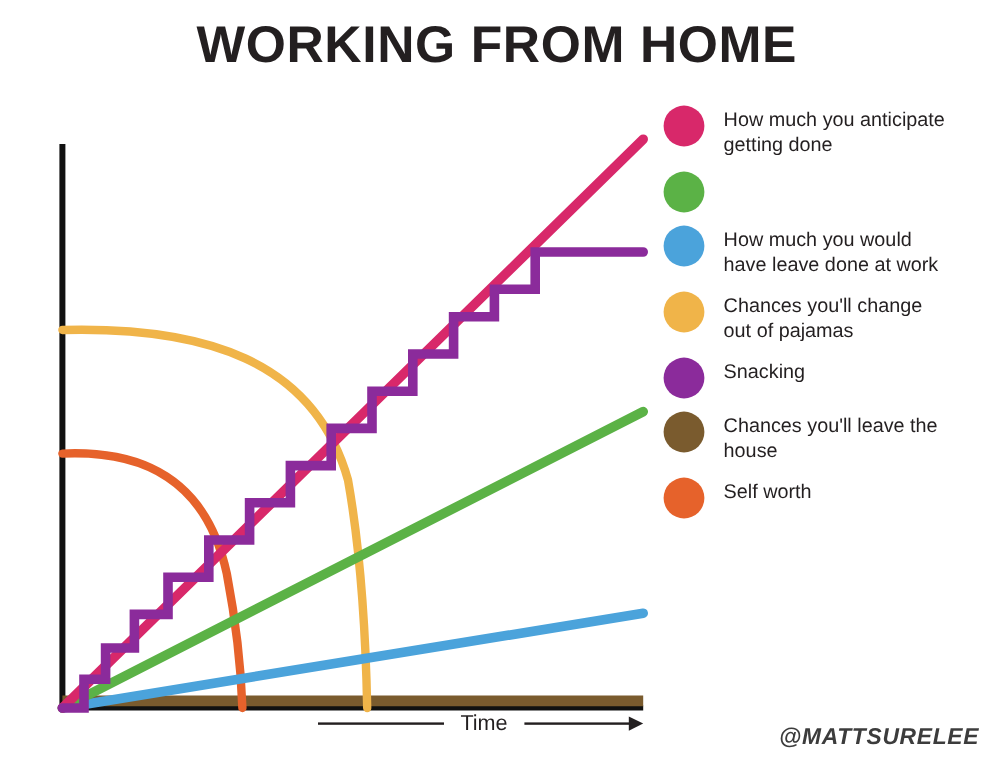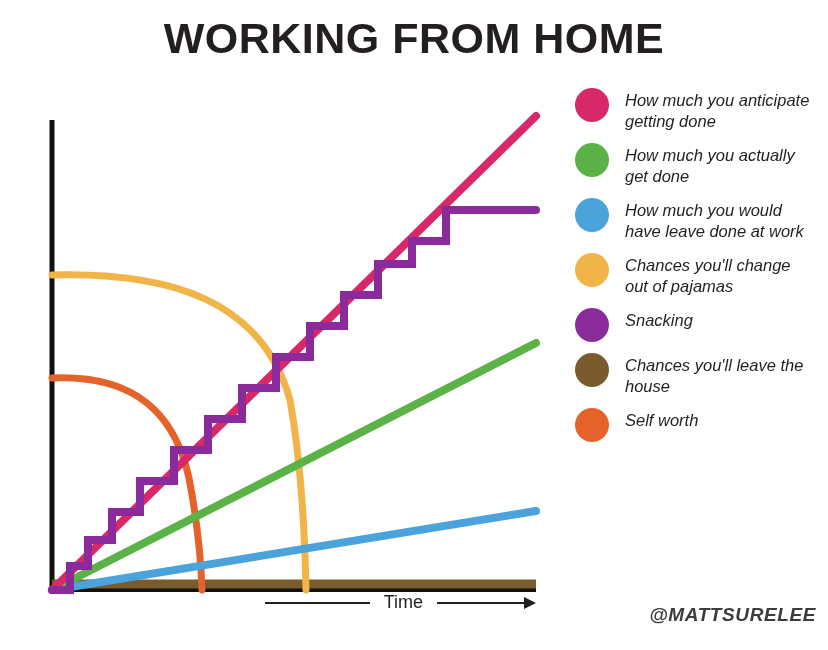--- a/index.html
+++ b/index.html
@@ -32,24 +32,23 @@
     color: #231f20;
     white-space: nowrap;
   }
   .plot {
     position: absolute;
     top: 0;
     left: 0;
   }
   .legend {
     position: absolute;
-    left: 575px;
+    left: 553px;
     top: 88px;
     width: 250px;
-    font-style: italic;
   }
   .legend-item {
     display: flex;
     align-items: flex-start;
     margin-bottom: 11px;
   }
   .legend-dot {
     flex: 0 0 auto;
     width: 34px;
     height: 34px;
@@ -146,21 +145,20 @@
 
   <div class="legend">
 
     <div class="legend-item">
       <div class="legend-dot" style="background:#D8286A"></div>
       <div class="legend-label">How much you anticipate getting done</div>
     </div>
 
     <div class="legend-item">
       <div class="legend-dot" style="background:#5BB246"></div>
-      <div class="legend-label">How much you actually get done</div>
     </div>
 
     <div class="legend-item">
       <div class="legend-dot" style="background:#4BA3DB"></div>
       <div class="legend-label">How much you would have leave done at work</div>
     </div>
 
     <div class="legend-item">
       <div class="legend-dot" style="background:#F0B449"></div>
       <div class="legend-label">Chances you'll change out of pajamas</div>

